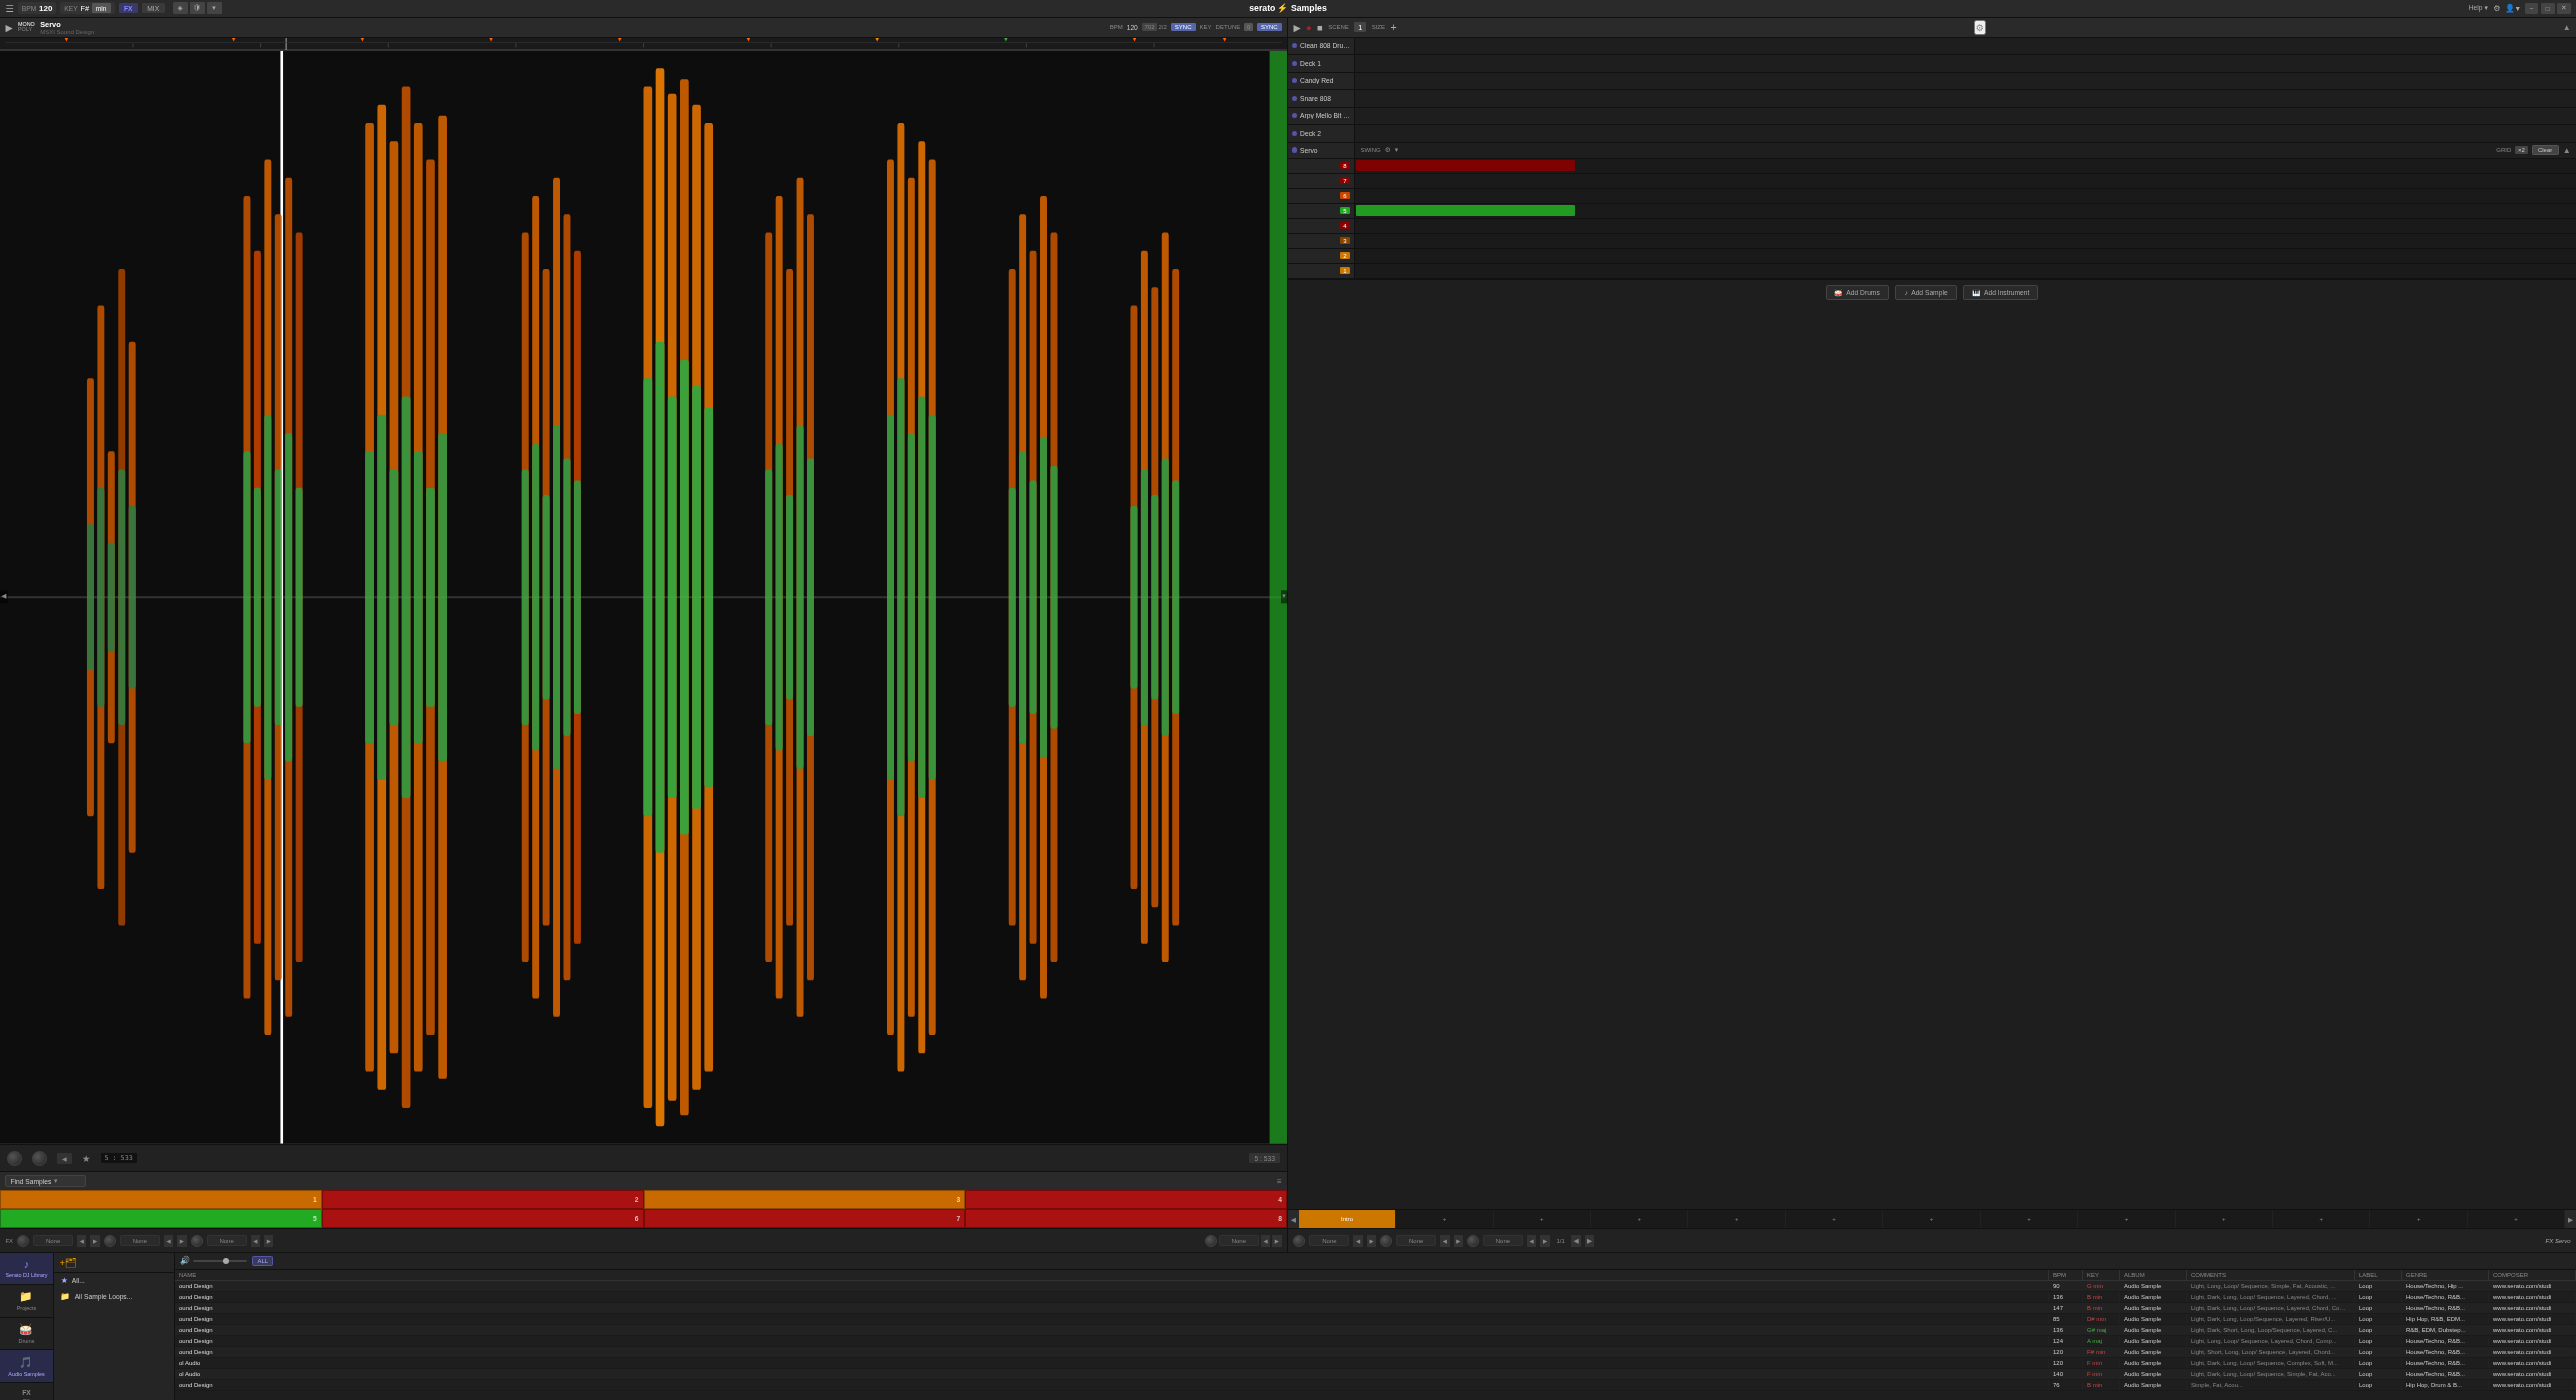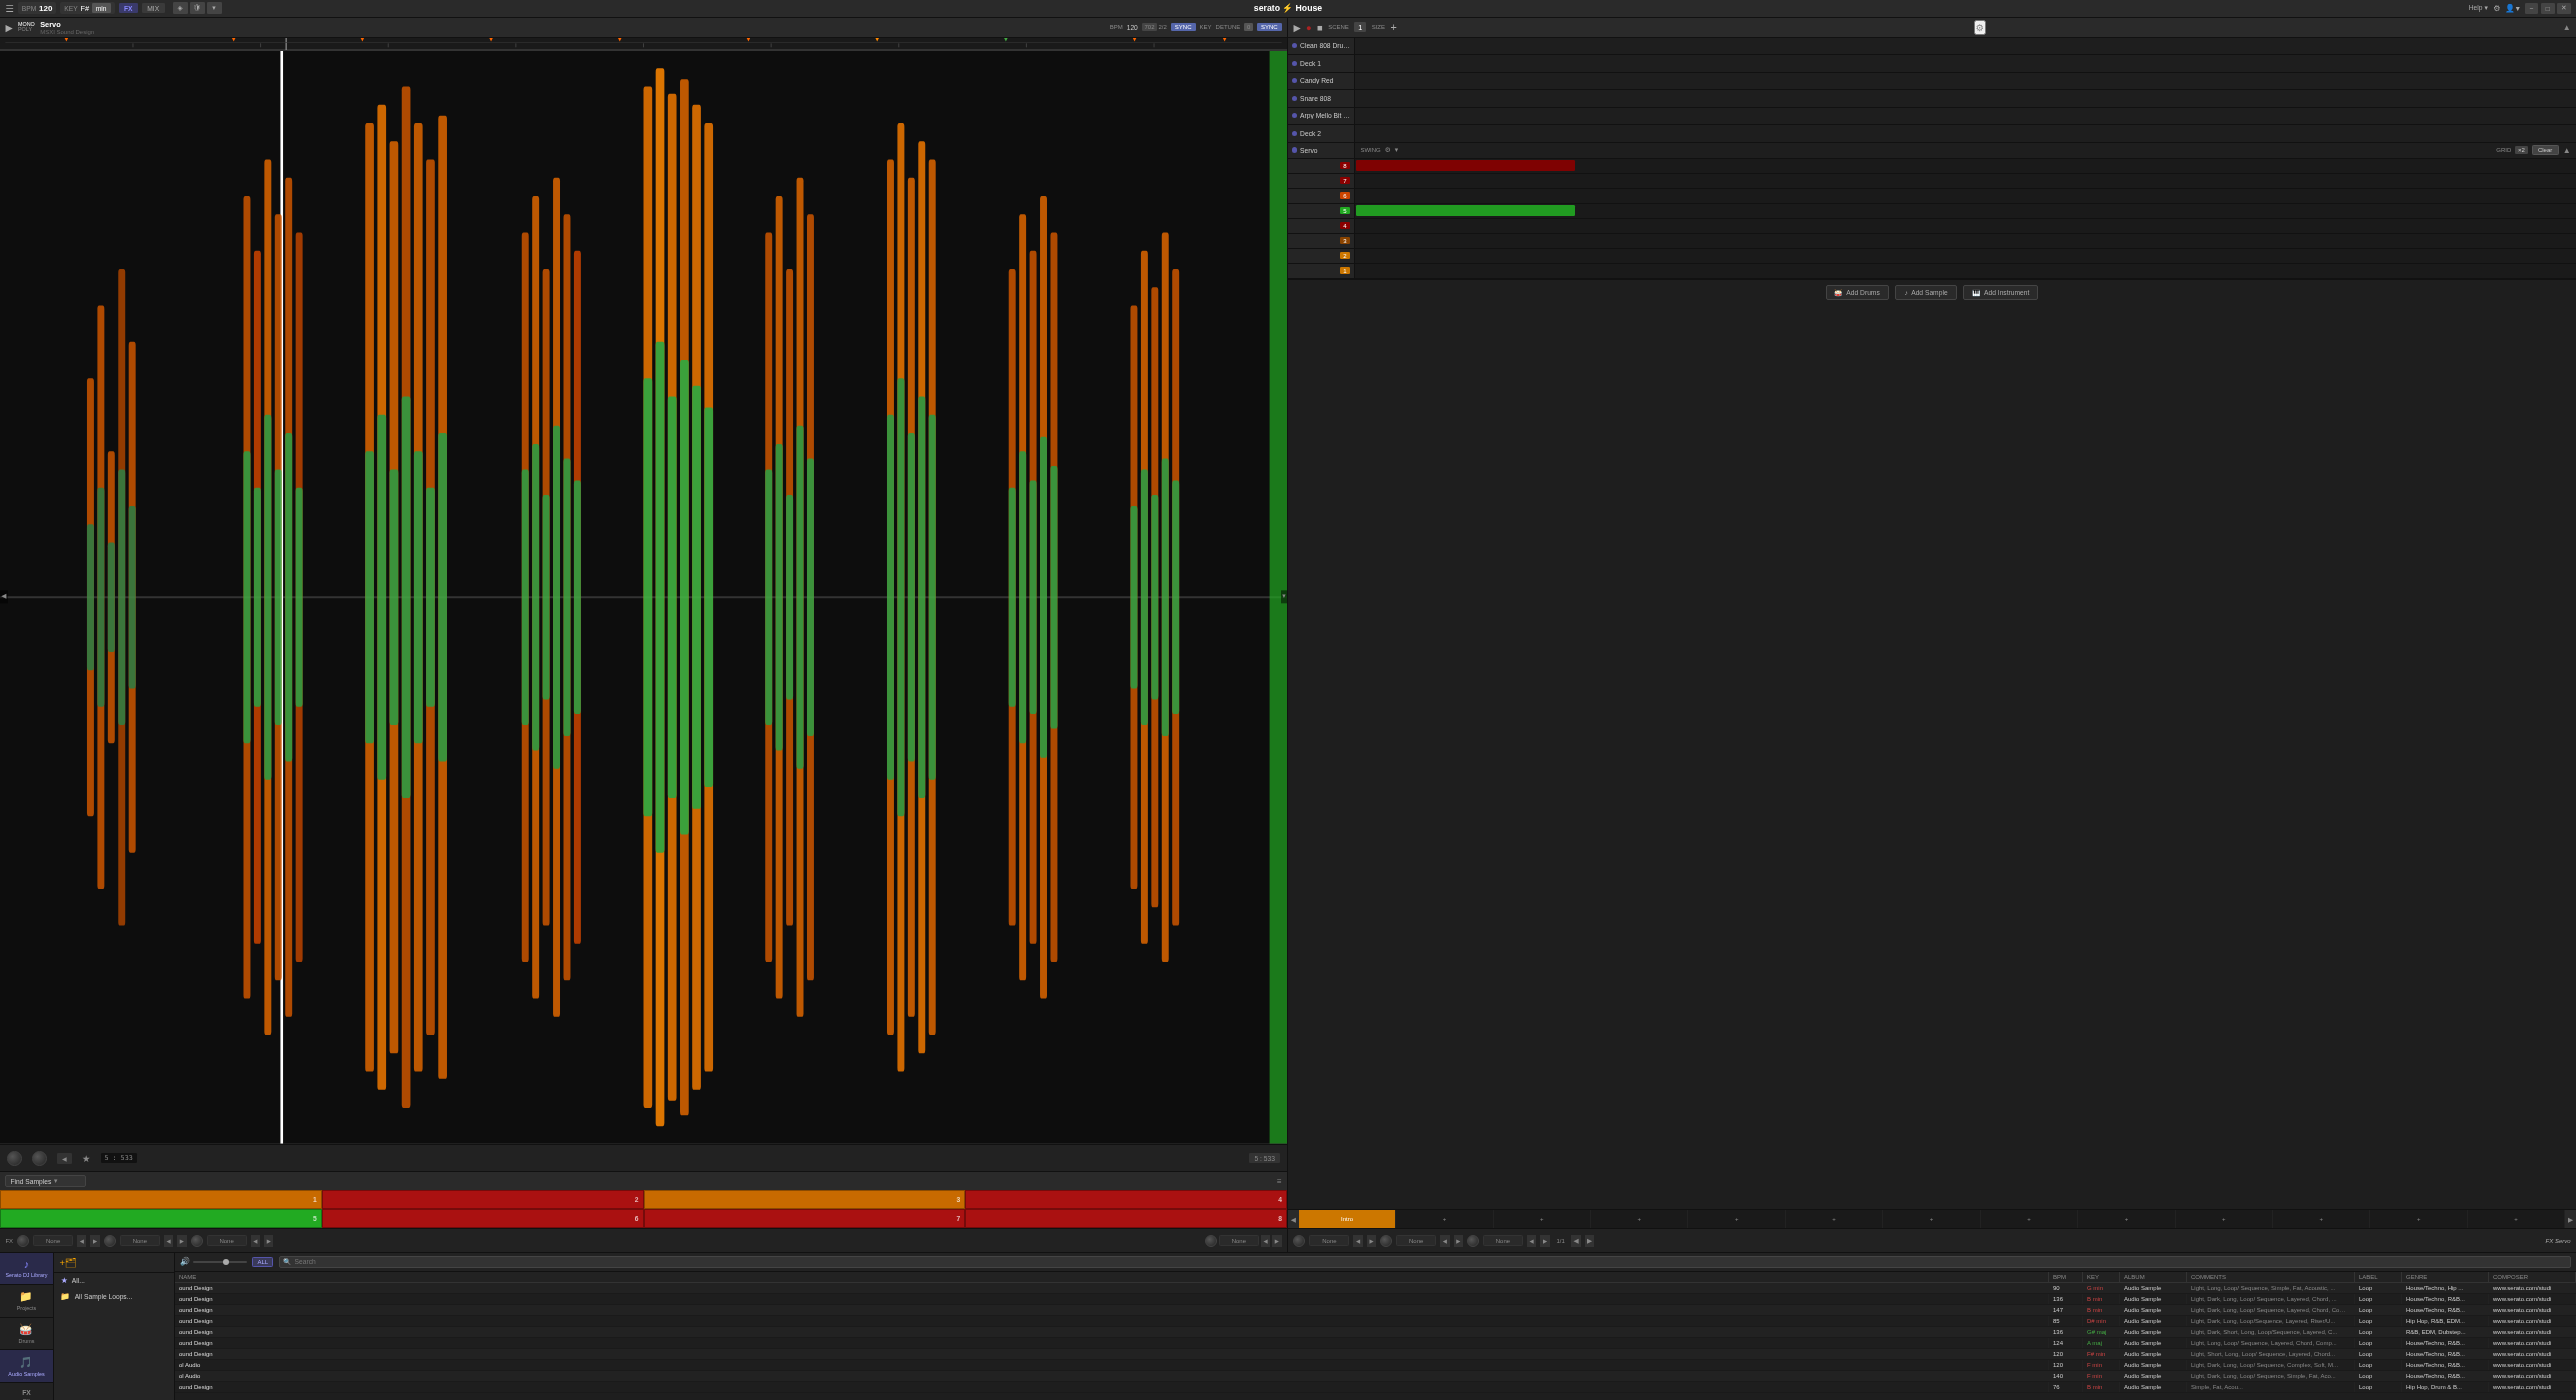--- a/index.html
+++ b/index.html
@@ -210,21 +210,21 @@
             <span style="color:#aaa;font-size:6.7px;">◈</span>
           </div>
         <div style="background:#444;width:15px;height:12px;border-radius:1.3px;display:flex;align-items:center;justify-content:center;">
             <span style="color:#aaa;font-size:6.7px;">🛡</span>
           </div>
         <div style="background:#444;width:15px;height:12px;border-radius:1.3px;display:flex;align-items:center;justify-content:center;">
             <span style="color:#aaa;font-size:6.7px;">▾</span>
           </div>
       </div>
     </div>
-    <div class="serato-logo">serato ⚡ House</div>
+    <div class="serato-logo">serato ⚡ Samples</div>
     <div class="top-bar-right">
       <span class="help-btn">Help ▾</span>
       <span class="settings-icon">⚙</span>
       <span class="user-icon">👤▾</span>
       <div class="window-controls">
         <button class="win-btn">−</button>
         <button class="win-btn">□</button>
         <button class="win-btn">✕</button>
       </div>
     </div>
@@ -742,24 +742,20 @@
     <div class="library-content">
 
       <div class="library-header">
         <div class="vol-control">
           <span class="vol-icon">🔊</span>
           <div class="vol-slider">
             <div class="vol-thumb"></div>
           </div>
         </div>
         <button class="lib-all-btn">ALL</button>
-        <div class="search-box">
-          <span class="search-icon">🔍</span>
-          <input class="search-input" type="text" placeholder="Search" style="">
-        </div>
       </div>
 
       <div class="library-table">
         <div class="lib-table-header">
           <div class="lib-col lib-col-name">NAME</div>
           <div class="lib-col lib-col-bpm">BPM</div>
           <div class="lib-col lib-col-key">KEY</div>
           <div class="lib-col lib-col-album">ALBUM</div>
           <div class="lib-col lib-col-comments">COMMENTS</div>
           <div class="lib-col lib-col-label">LABEL</div>

